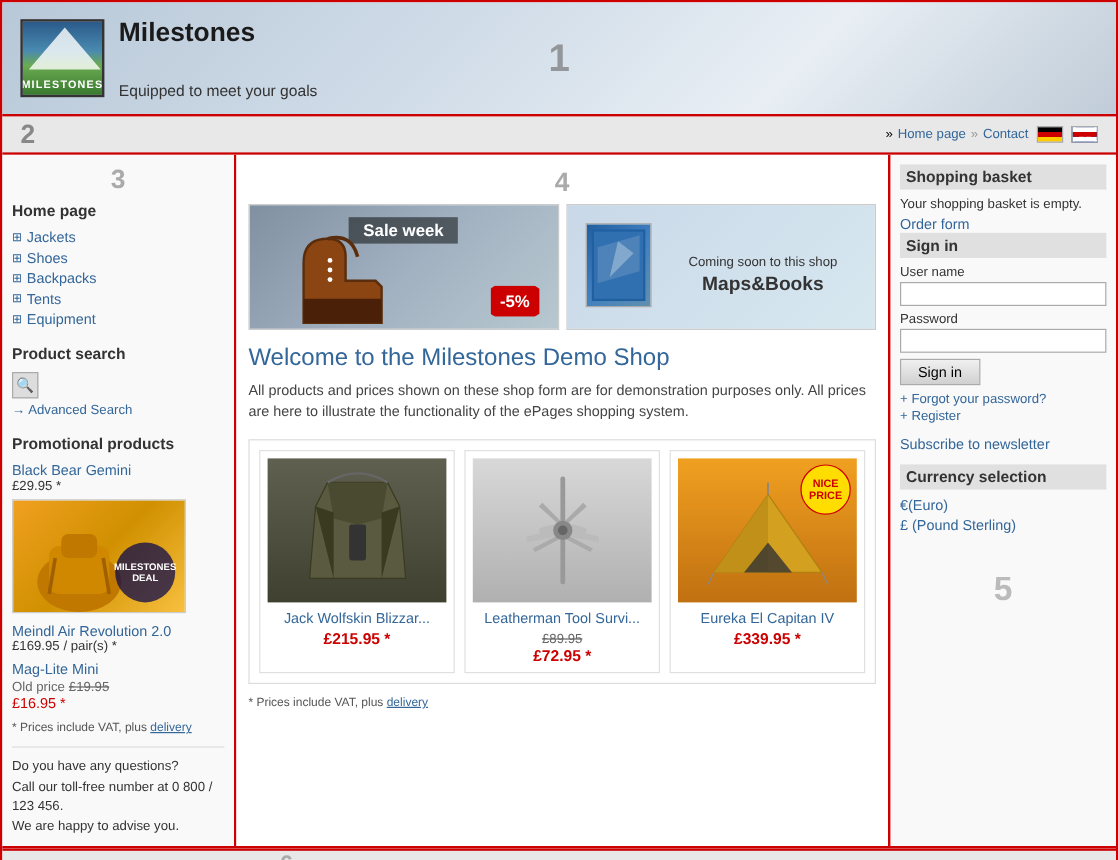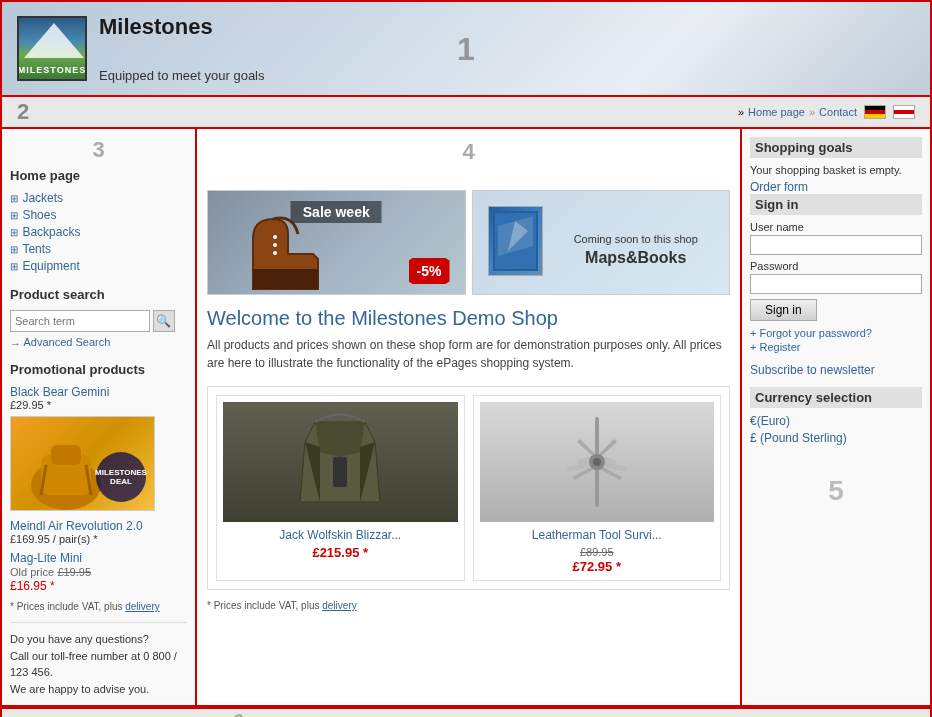--- a/index.html
+++ b/index.html
@@ -303,21 +303,20 @@
       display: flex;
       gap: 6px;
       margin-bottom: 12px;
     }
     .banner-item {
       flex: 1;
       height: 105px;
       border: 1px solid #ccc;
       position: relative;
       overflow: hidden;
-      margin-top: 20px;
     }
     .banner-sale {
       background: linear-gradient(135deg, #8090a0 0%, #a0b0c0 50%, #b8c8d0 100%);
     }
     .sale-label {
       position: absolute;
       top: 10px;
       left: 50%;
       transform: translateX(-50%);
       background: rgba(0,0,0,0.5);
@@ -639,21 +638,20 @@
           <a href="#">
             <span class="tree-icon">⊞</span>
             <span>Equipment</span>
           </a>
         </li>
       </ul>
 
       <div class="product-search-box">
         <div class="sidebar-section-title">Product search</div>
         <div class="search-input-row">
-          <input type="text" class="search-input" placeholder="Search term" style="">
           <button class="search-btn">🔍</button>
         </div>
         <a href="#" class="advanced-search">
           → <span>Advanced Search</span>
         </a>
       </div>
 
       <div class="promo-section">
         <div class="sidebar-section-title">Promotional products</div>
         <a href="#" class="promo-product-name">Black Bear Gemini</a>
@@ -763,30 +761,45 @@
               <ellipse cx="35" cy="50" rx="4" ry="4" fill="#666"></ellipse>
             </svg>
           </div>
           <a href="#" class="product-name-link">Leatherman Tool Survi...</a>
           <div>
             <span class="product-old-price">£89.95</span>
           </div>
           <div class="product-price">£72.95 *</div>
         </div>
 
+        <div class="product-card">
+          <div class="product-image tent-img">
+            <svg width="110" height="100" viewBox="0 0 110 100">
+              <path d="M10,85 L55,20 L100,85 Z" fill="#d4a020" stroke="#b08010" stroke-width="1"></path>
+              <path d="M10,85 L55,20 L55,85 Z" fill="#c09018"></path>
+              <path d="M35,85 L55,60 L75,85 Z" fill="#333" opacity="0.8"></path>
+              <line x1="55" y1="20" x2="55" y2="10" stroke="#888" stroke-width="1.5"></line>
+              <line x1="10" y1="85" x2="5" y2="95" stroke="#888" stroke-width="1"></line>
+              <line x1="100" y1="85" x2="105" y2="95" stroke="#888" stroke-width="1"></line>
+            </svg>
+            <div class="nice-price-badge">NICE<br>PRICE</div>
+          </div>
+          <a href="#" class="product-name-link">Eureka El Capitan IV</a>
+          <div class="product-price">£339.95 *</div>
+        </div>
       </div>
 
       <div class="vat-note">
         <span>* Prices include VAT, plus</span>
         <a href="#">delivery</a>
       </div>
     </div>
 
     <div class="sidebar-right">
-      <div class="widget-title">Shopping goals</div>
+      <div class="widget-title">Shopping basket</div>
       <p class="basket-text">Your shopping basket is empty.</p>
       <a href="#" class="order-form-link">Order form</a>
 
       <div class="sign-in-widget">
         <div class="widget-title">Sign in</div>
         <label class="form-label">User name</label>
         <input type="text" class="form-input" style="">
         <label class="form-label">Password</label>
         <input type="password" class="form-input" style="">
         <button class="sign-in-btn">Sign in</button>

